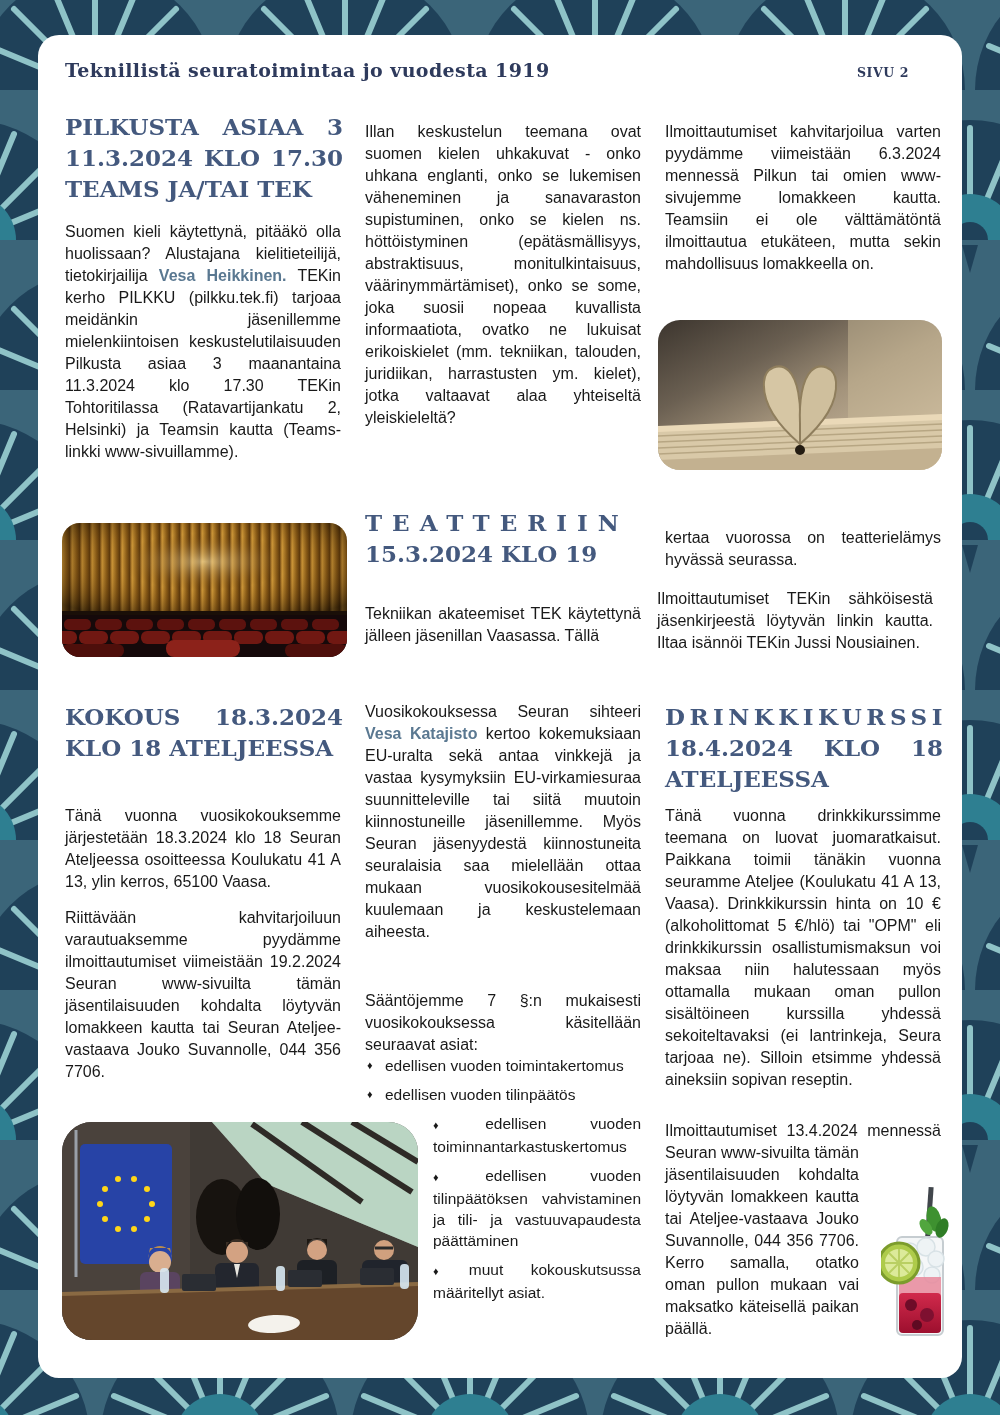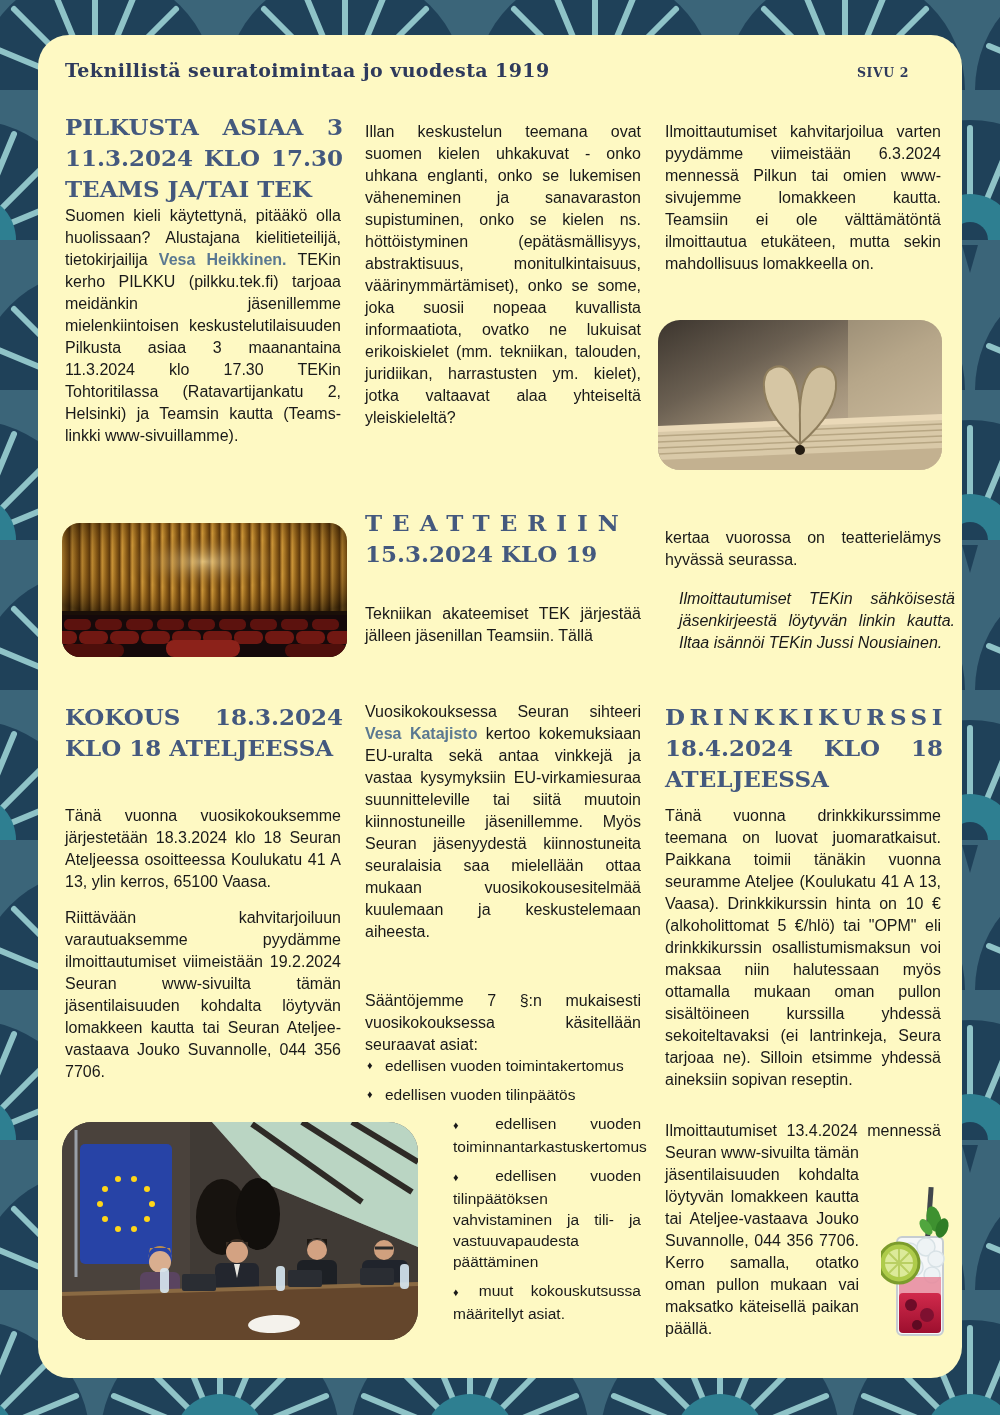--- a/index.html
+++ b/index.html
@@ -1,20 +1,20 @@
 <!DOCTYPE html>
 <html lang="fi"><head>
 <meta charset="utf-8">
 <style>
   html,body{margin:0;padding:0;background:#3b6579;}
   .page{position:relative;width:1000px;height:1415px;overflow:hidden;
         font-family:"Liberation Sans",sans-serif;}
   .bgpattern{position:absolute;left:0;top:0;width:1000px;height:1415px;display:block;}
   .panel{position:absolute;left:38px;top:35px;width:924px;height:1343px;
-         background:#fef9c3;border-radius:31px;}
+         background:#ffffff;border-radius:21px;}
   
   .masthead{position:absolute;left:27px;top:24px;width:700px;
             font-family:"DejaVu Serif",serif;font-weight:700;font-size:19px;
             letter-spacing:.4px;color:#2e3a5c;}
   .pagenum{position:absolute;left:790px;top:30px;width:110px;text-align:center;
            font-family:"DejaVu Serif",serif;font-weight:700;font-size:12.5px;
            letter-spacing:.6px;color:#2e3a5c;}
   
   .title{position:absolute;width:278px;color:#44597e;
          font-family:"DejaVu Serif",serif;font-weight:700;font-size:23px;
@@ -26,21 +26,21 @@
   
   .p{position:absolute;width:276px;font-size:16px;line-height:22px;color:#191919;
      text-align:justify;hyphens:auto;}
   .name{font-weight:700;color:#5a7891;}
   .narrow-block{display:block;width:194px;text-align:justify;}
   
   .agenda{position:absolute;left:327px;top:1020px;width:276px;margin:0;padding:0;
           list-style:none;font-size:15.5px;line-height:21px;color:#191919;}
   .agenda li{position:relative;padding-left:20px;margin-bottom:8px;text-align:justify;}
   .agenda li .b{position:absolute;left:2px;top:0;font-size:11px;}
-  .agenda li.ind{padding-left:0;margin-left:88px;}
+  .agenda li.ind{padding-left:0;margin-left:68px;}
   .agenda li.ind .b{position:static;margin-right:7px;}
   
   .photo{position:absolute;overflow:hidden;}
   .photo svg{display:block;width:100%;height:100%;}
   .r18{border-radius:18px;}
   .r22{border-radius:22px;}
   .r30{border-radius:30px;}
 </style>
 </head>
 <body>
@@ -80,21 +80,21 @@
 
     <div class="masthead">Teknillistä seuratoimintaa jo vuodesta 1919</div>
     <div class="pagenum">SIVU 2</div>
 
     <div class="title" style="left:27px;top:76px;">
       <div class="tl just">PILKUSTA ASIAA 3</div>
       <div class="tl just">11.3.2024 KLO 17.30</div>
       <div class="tl">TEAMS JA/TAI TEK</div>
     </div>
 
-    <div class="p" style="left:27px;top:170px;">
+    <div class="p" style="left:27px;top:186px;">
       <span>Suomen kieli käytettynä, pitääkö olla huolissaan? Alustajana kielitieteilijä, tietokirjailija </span><span class="name">Vesa Heikkinen.</span><span> TEKin kerho PILKKU (pilkku.tek.fi) tarjoaa meidänkin jäsenillemme mielenkiintoisen keskustelutilaisuuden Pilkusta asiaa 3 maanantaina 11.3.2024 klo 17.30 TEKin Tohtoritilassa (Ratavartijankatu 2, Helsinki) ja Teamsin kautta (Teams-linkki www-sivuillamme).</span>
     </div>
 
     <div class="photo r18" style="left:24px;top:488px;width:285px;height:134px;">
       <svg viewBox="0 0 285 134" role="img">
         <defs>
           <linearGradient id="curt" x1="0" y1="0" x2="10" y2="0" gradientUnits="userSpaceOnUse" spreadMethod="repeat">
             <stop offset="0" stop-color="#d09a3a"></stop>
               <stop offset="0.45" stop-color="#8a5c18"></stop>
             <stop offset="0.75" stop-color="#5e3a0c"></stop>
@@ -199,21 +199,21 @@
       </svg>
     </div>
 
     <div class="p" style="left:327px;top:86px;">Illan keskustelun teemana ovat suomen kielen uhkakuvat - onko uhkana englanti, onko se lukemisen väheneminen ja sanavaraston supistuminen, onko se kielen ns. höttöistyminen (epätäsmällisyys, abstraktisuus, monitulkintaisuus, väärinymmärtämiset), onko se some, joka suosii nopeaa kuvallista informaatiota, ovatko ne lukuisat erikoiskielet (mm. tekniikan, talouden, juridiikan, harrastusten ym. kielet), jotka valtaavat alaa yhteiseltä yleiskieleltä?</div>
 
     <div class="title" style="left:327px;top:472px;">
       <div class="tl ls-big">TEATTERIIN</div>
       <div class="tl">15.3.2024 KLO 19</div>
     </div>
 
-    <div class="p" style="left:327px;top:568px;">Tekniikan akateemiset TEK järjestää jälleen jäsenillan Teamsiin. Tällä</div>
+    <div class="p" style="left:327px;top:568px;">Tekniikan akateemiset TEK käytettynä jälleen jäsenillan Vaasassa. Tällä</div>
 
     <div class="p" style="left:327px;top:666px;">
       <span>Vuosikokouksessa Seuran sihteeri </span><span class="name">Vesa Katajisto</span><span> kertoo kokemuksiaan EU-uralta sekä antaa vinkkejä ja vastaa kysymyksiin EU-virkamiesuraa suunnitteleville tai siitä muutoin kiinnostuneille jäsenillemme. Myös Seuran jäsenyydestä kiinnostuneita seuralaisia saa mielellään ottaa mukaan vuosikokousesitelmää kuulemaan ja keskustelemaan aiheesta.</span>
     </div>
 
     <div class="p" style="left:327px;top:955px;">Sääntöjemme 7 §:n mukaisesti vuosikokouksessa käsitellään seuraavat asiat:</div>
 
     <ul class="agenda">
       <li><span class="b">♦</span><span>edellisen vuoden toimintakertomus</span></li>
       <li><span class="b">♦</span><span>edellisen vuoden tilinpäätös</span></li>
@@ -246,21 +246,21 @@
         </g>
         <polygon points="0,140 284,128 284,150 0,150" fill="#c3b190"></polygon>
         <polygon points="0,106 284,94 284,100 0,112" fill="#ead9b8"></polygon>
         <path d="M142,124 C128,112 104,88 106,62 C107,47 122,42 131,51 C140,60 143,82 142,104 Z" fill="#d6c6a4" stroke="#8f7e5d" stroke-width="2"></path>
         <path d="M142,124 C156,112 180,88 178,62 C177,47 162,42 153,51 C144,60 141,82 142,104 Z" fill="#cfbf9d" stroke="#8f7e5d" stroke-width="2"></path>
         <circle cx="142" cy="130" r="5" fill="#241c12"></circle>
       </svg>
     </div>
 
     <div class="p" style="left:627px;top:492px;">kertaa vuorossa on teatterielämys hyvässä seurassa.</div>
-    <div class="p" style="left:641px;top:553px;font-style:italic;">Ilmoittautumiset TEKin sähköisestä jäsenkirjeestä löytyvän linkin kautta. Iltaa isännöi TEKin Jussi Nousiainen.</div>
+    <div class="p" style="left:619px;top:553px;">Ilmoittautumiset TEKin sähköisestä jäsenkirjeestä löytyvän linkin kautta. Iltaa isännöi TEKin Jussi Nousiainen.</div>
 
     <div class="title" style="left:627px;top:666px;">
       <div class="tl ls-med">DRINKKIKURSSI</div>
       <div class="tl just">18.4.2024 KLO 18</div>
       <div class="tl">ATELJEESSA</div>
     </div>
 
     <div class="p" style="left:627px;top:770px;">Tänä vuonna drinkkikurssimme teemana on luovat juomaratkaisut. Paikkana toimii tänäkin vuonna seuramme Ateljee (Koulukatu 41 A 13, Vaasa). Drinkkikurssin hinta on 10 € (alkoholittomat 5 €/hlö) tai "OPM" eli drinkkikurssin osallistumismaksun voi maksaa niin halutessaan myös ottamalla mukaan oman pullon sisältöineen kurssilla yhdessä sekoiteltavaksi (ei lantrinkeja, Seura tarjoaa ne). Silloin etsimme yhdessä aineksiin sopivan reseptin.</div>
 
     <div class="p" style="left:627px;top:1085px;">

